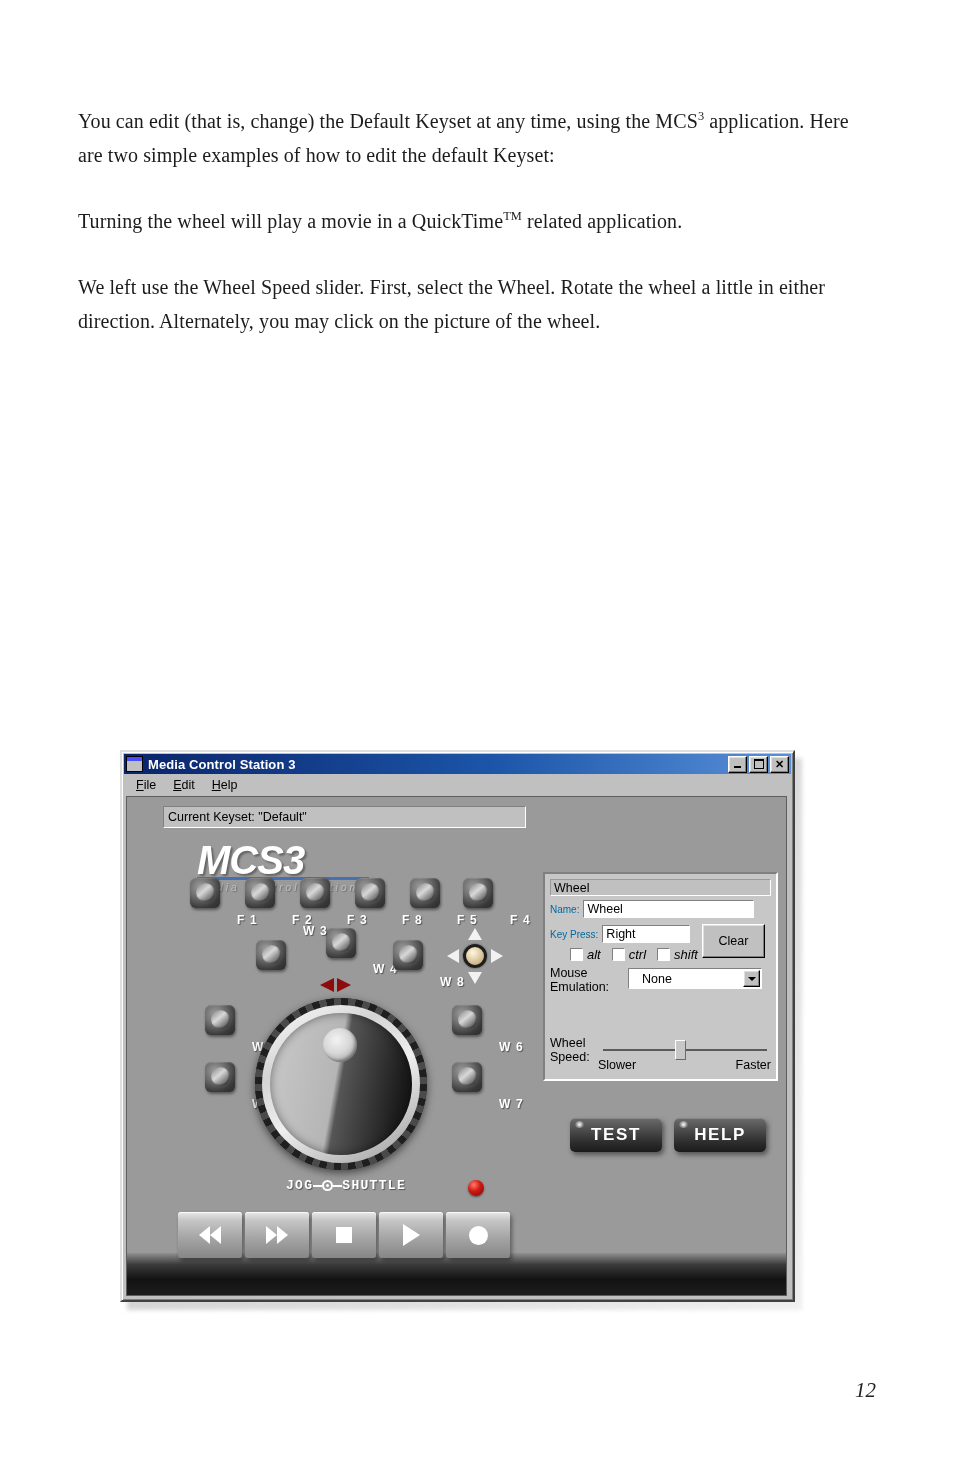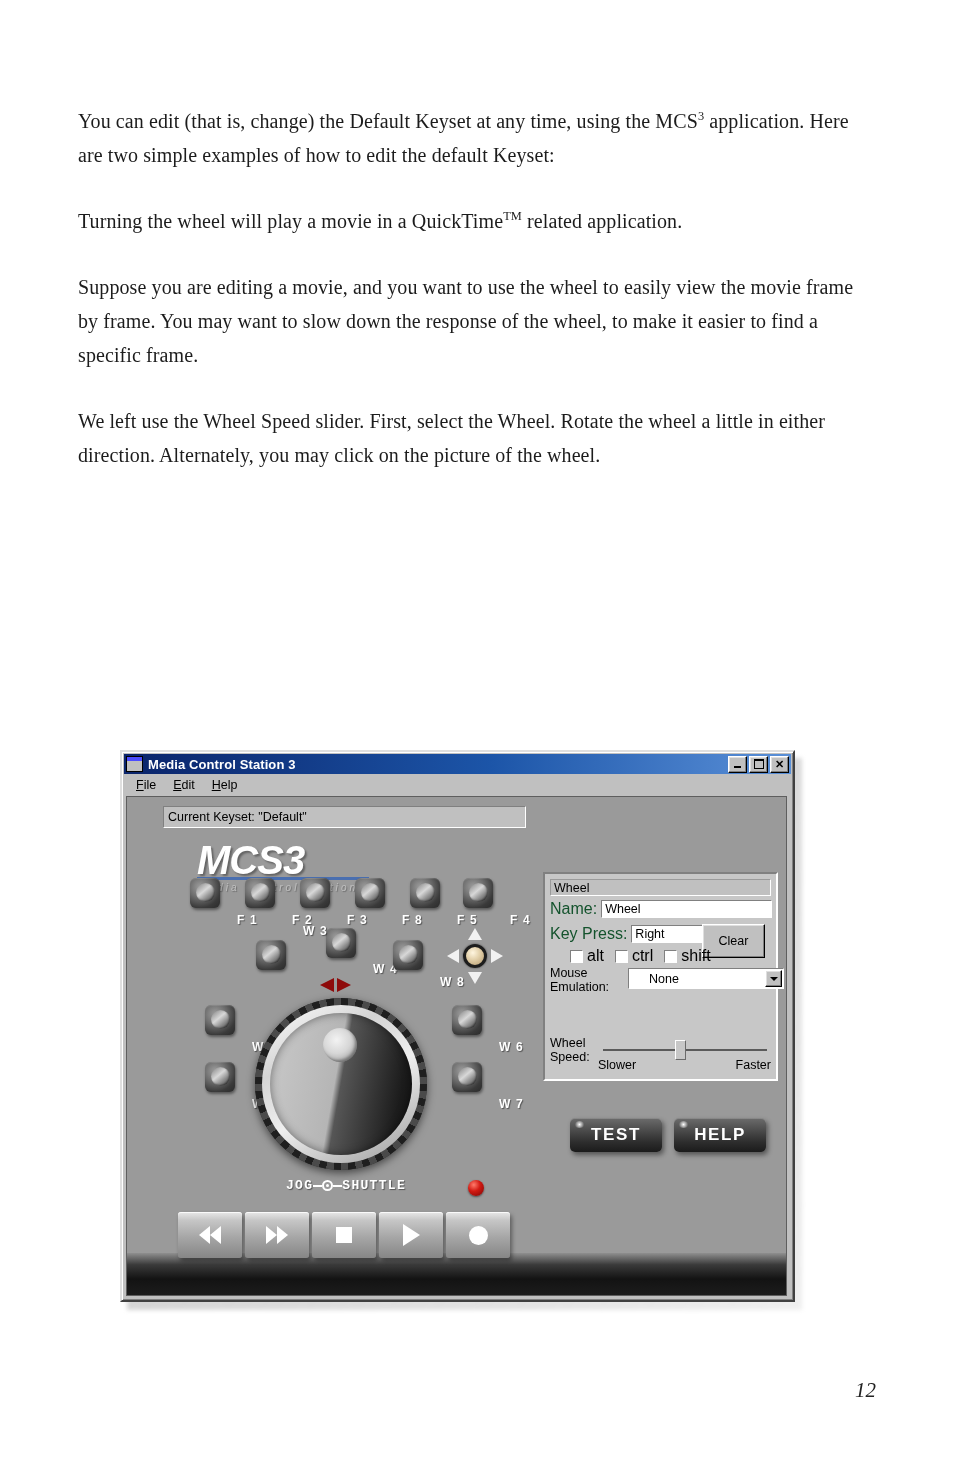--- a/index.html
+++ b/index.html
@@ -464,21 +464,21 @@
     border: 1px solid;
     border-color: #9a9a9a #ffffff #ffffff #9a9a9a;
     display: flex;
     align-items: center;
     padding-left: 3px;
     box-sizing: border-box;
     font-size: 12.5px;
   }
   .row { position: absolute; display: flex; align-items: center; }
   .row-name { left: 5px; top: 26px; }
-  .lbl { font-size: 16px; color: #14532d; white-space: nowrap; }
+  .lbl { font-size: 10px; color: #0369a1; white-space: nowrap; }
   .tfield {
     background: #ffffff;
     border: 1px solid;
     border-color: #808080 #ffffff #ffffff #808080;
     height: 18px;
     display: flex;
     align-items: center;
     padding-left: 3px;
     box-sizing: border-box;
     font-size: 12.5px;
@@ -508,34 +508,34 @@
     align-items: center;
     gap: 4px;
   }
   .cb {
     width: 13px; height: 13px;
     background: #ffffff;
     border: 1px solid;
     border-color: #808080 #ffffff #ffffff #808080;
     box-sizing: border-box;
   }
-  .mod-lbl { font-size: 16px; margin-right: 7px; }
+  .mod-lbl { font-size: 13px; margin-right: 7px; font-style: italic; }
   .row-mouse { left: 5px; top: 92px; align-items: flex-start; }
   .mouse-lbl { line-height: 14px; font-size: 12.5px; }
   .combo {
     position: absolute;
     left: 83px; top: 94px;
-    width: 156px; height: 21px;
+    width: 134px; height: 21px;
     background: #ffffff;
     border: 1px solid;
     border-color: #808080 #ffffff #ffffff #808080;
     box-sizing: border-box;
     display: flex;
     align-items: center;
-    padding-left: 20px;
+    padding-left: 13px;
     font-size: 12.5px;
   }
   .combo-arrow {
     position: absolute;
     right: 1px; top: 1px;
     width: 17px; height: 17px;
     background: #c0c0c0;
     border: 1px solid;
     border-color: #ffffff #000000 #000000 #ffffff;
     box-shadow: inset -1px -1px 0 #808080, inset 1px 1px 0 #dfdfdf;
@@ -608,21 +608,20 @@
 </style>
 </head>
 <body>
 
 <div class="doc-text">
   <p class="para"><span>You can edit (that is, change) the Default Keyset at any time, using the MCS</span><sup class="supnum">3</sup><span> application. Here are two simple examples of how to edit the default Keyset:</span></p>
 
 
   <p class="para gap-md"><span>Turning the wheel will play a movie in a QuickTime</span><span class="tm">TM</span><span> related application.</span></p>
 
-  <p class="para gap-md">Suppose you are editing a movie, and you want to use the wheel to easily view the movie frame by frame. You may want to slow down the response of the wheel, to make it easier to find a specific frame.</p>
 
   <p class="para gap-md">We left use the Wheel Speed slider. First, select the Wheel. Rotate the wheel a little in either direction. Alternately, you may click on the picture of the wheel.</p>
 </div>
 
 <div class="page-number">12</div>
 
 <div class="figure">
   <div class="win-shadow"></div>
 
   <div class="window">

